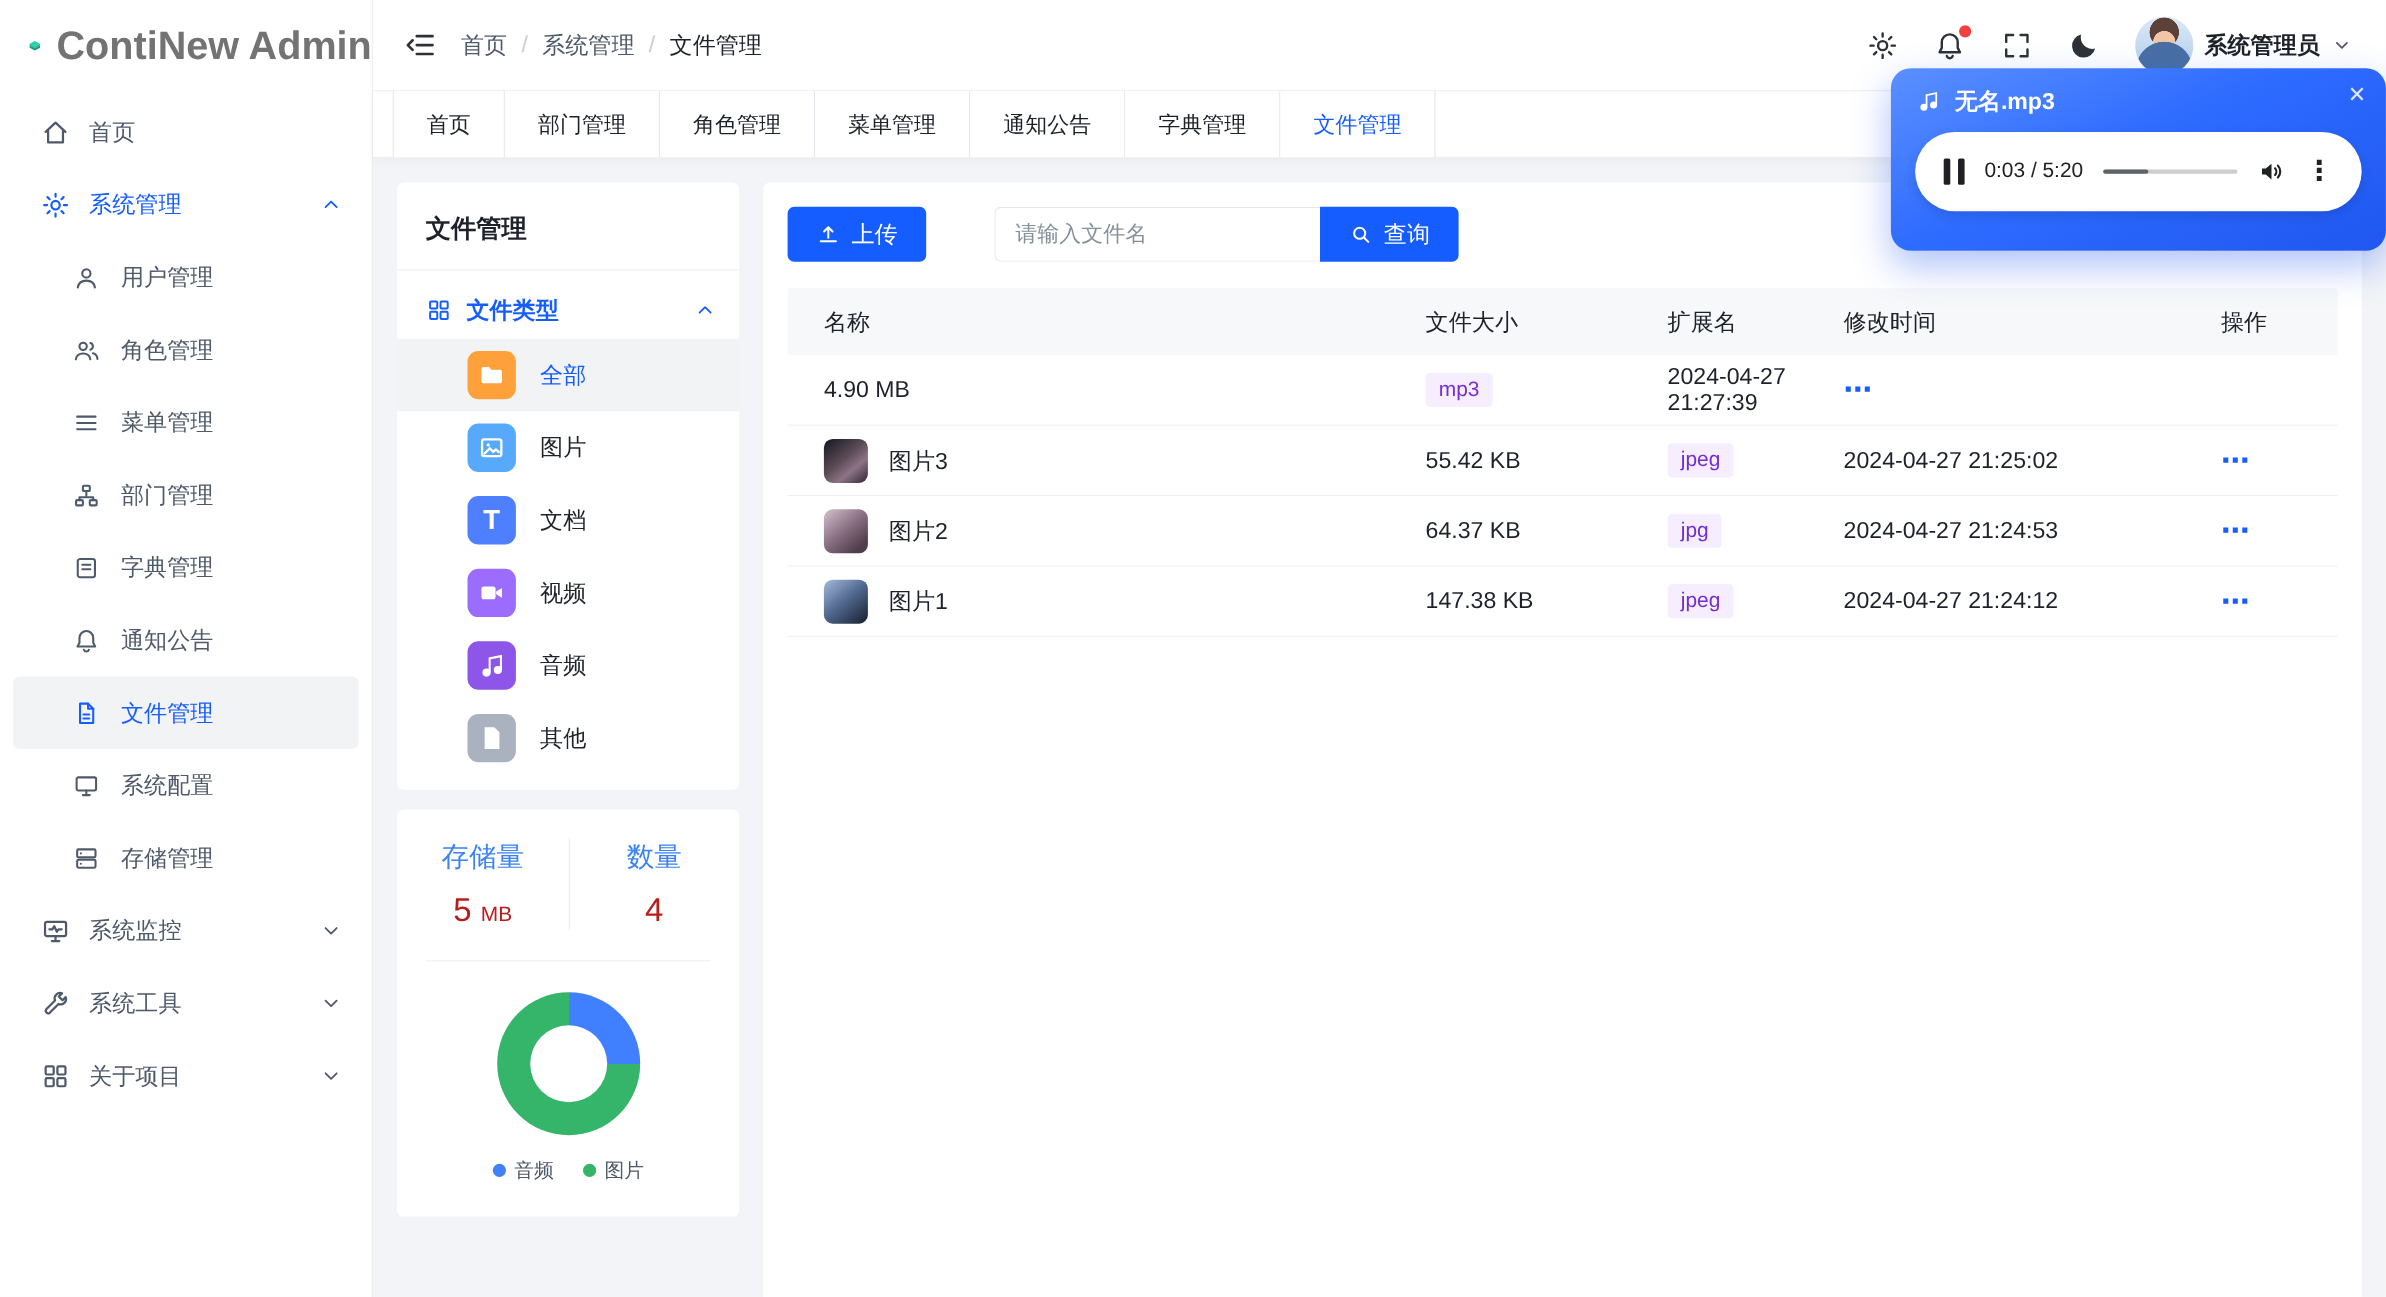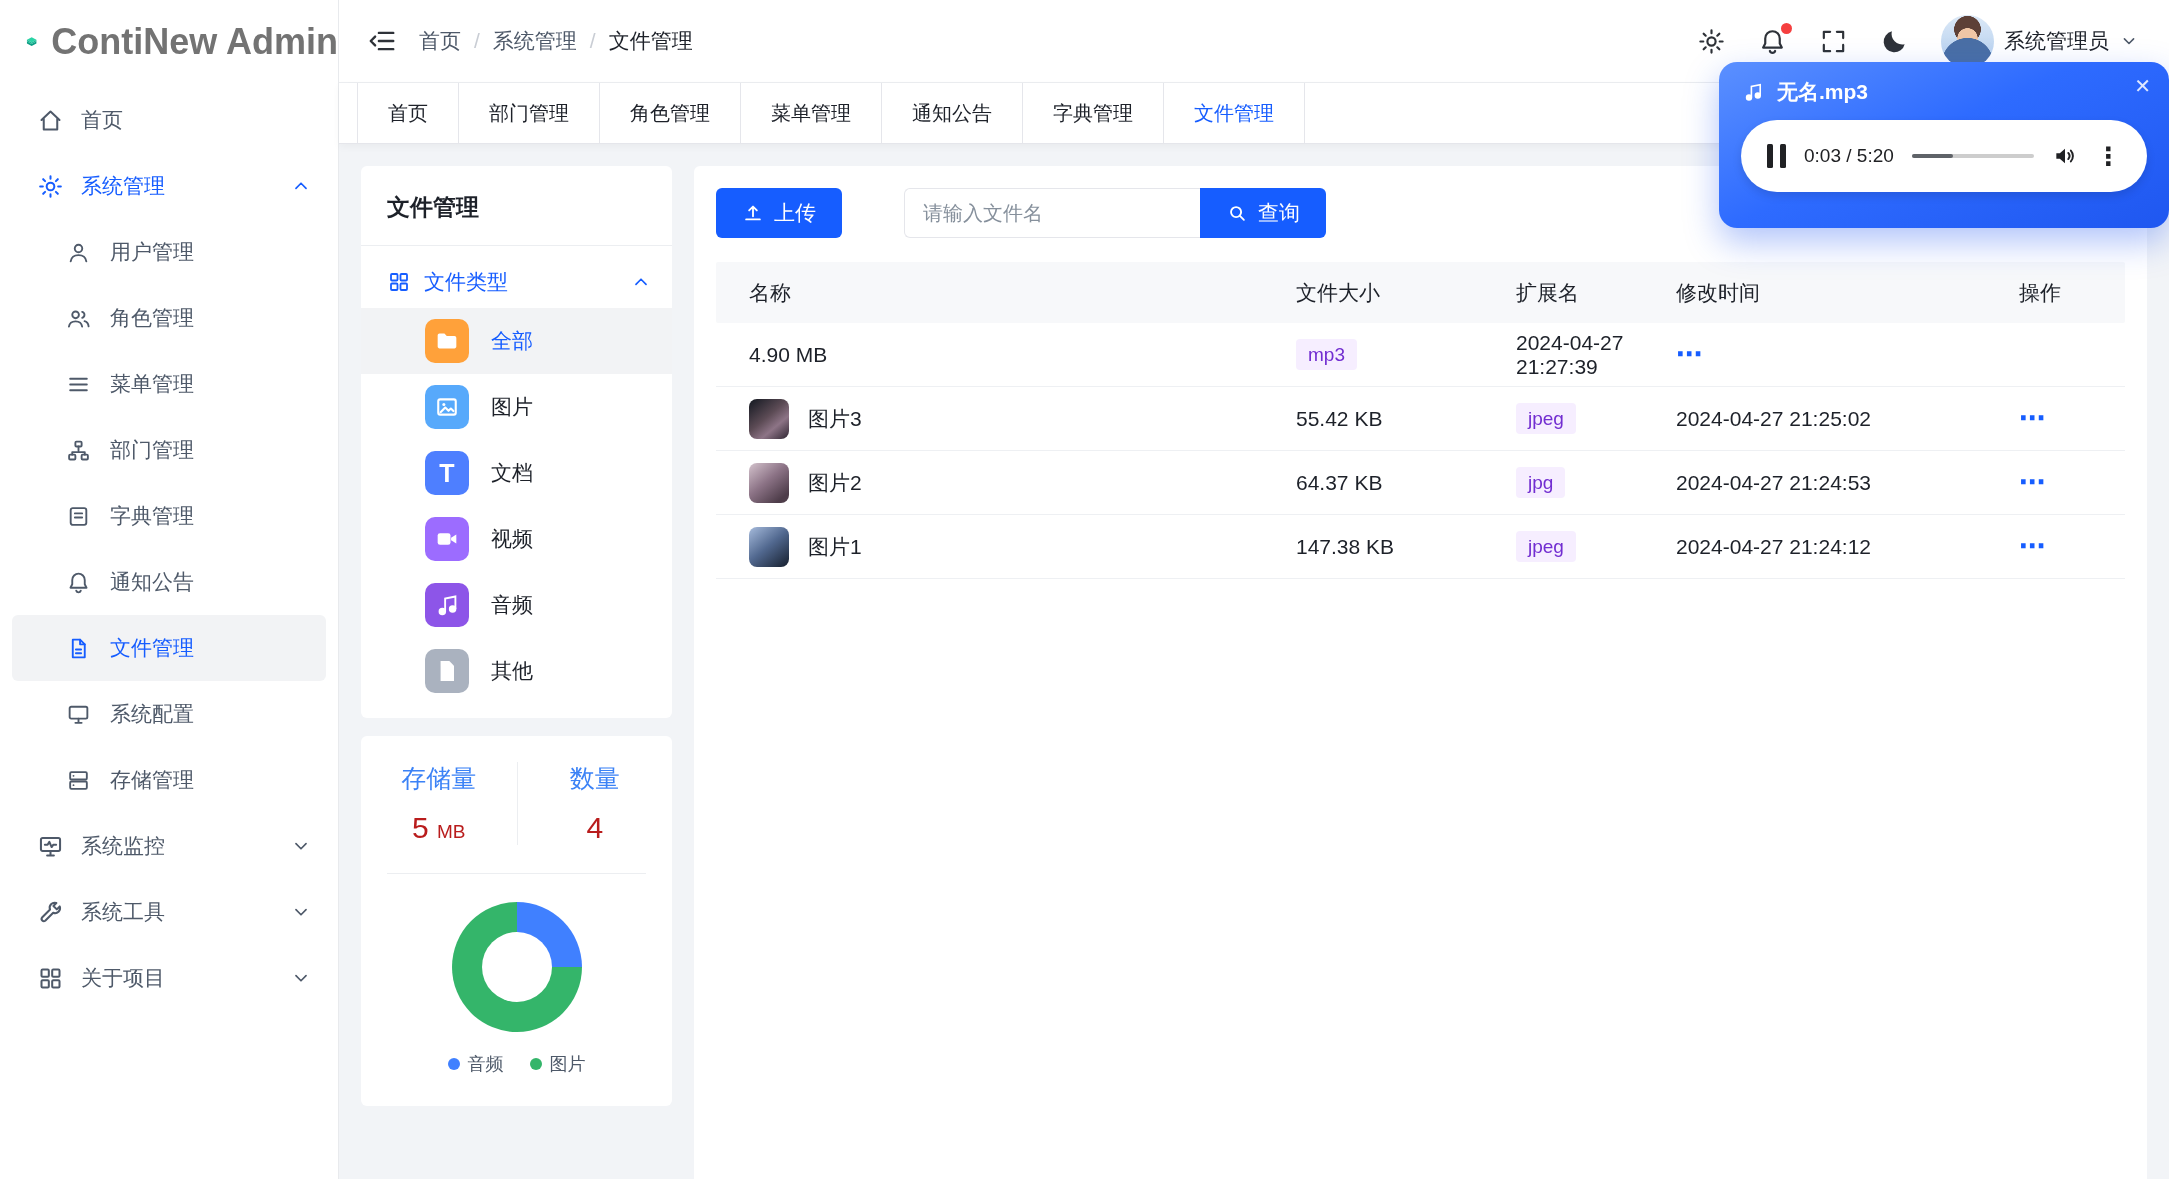--- a/index.html
+++ b/index.html
@@ -24,21 +24,21 @@
 
   
   .main-col { flex:1; min-width:0; display:flex; flex-direction:column; }
   .topbar { height:83px; background:#fff; display:flex; align-items:center; padding:0 30px 0 28px; border-bottom:1px solid #eceef1; }
   .icon-btn { background:none; border:none; cursor:pointer; color:#2e3238; display:flex; align-items:center; justify-content:center; padding:0; }
   .collapse-btn .ic { width:30px; height:30px; }
   .breadcrumb { display:flex; align-items:center; gap:13px; margin-left:22px; font-size:21px; color:#4e5969; }
   .crumb { cursor:pointer; }
   .crumb-current { color:#1d2129; }
   .sep { color:#c9cdd4; }
-  .top-actions { margin-left:auto; display:flex; align-items:center; gap:32px; }
+  .top-actions { margin-left:auto; display:flex; align-items:center; gap:32px;font-weight:bold; }
   .top-actions .act-ic { width:29px; height:29px; }
   .bell-wrap { position:relative; }
   .bell-dot { position:absolute; top:-4px; right:-5px; width:11px; height:11px; border-radius:50%; background:#f53f3f; }
   .avatar { width:53px; height:53px; border-radius:50%; flex:none;
     background:
       radial-gradient(circle at 50% 92%, #4a6fa5 0 46%, transparent 47%),
       radial-gradient(circle at 50% 44%, #f0c6a6 0 25%, transparent 26%),
       radial-gradient(circle at 50% 27%, #5d4037 0 28%, transparent 29%),
       linear-gradient(180deg,#dce9f7,#aecbed); }
   .user-box { display:flex; align-items:center; gap:10px; cursor:pointer; }
@@ -51,21 +51,21 @@
   .tab:first-child { border-left:1px solid #e5e6eb; }
   .tab.active { color:#165dff; }
 
   
   .content { flex:1; display:flex; gap:22px; padding:22px 22px 0; overflow:hidden; align-items:flex-start; }
   .card { background:#fff; border-radius:6px; }
   .left-col { width:311px; min-width:311px; display:flex; flex-direction:column; gap:18px; }
 
   .ft-title { font-size:23px; font-weight:600; padding:26px 26px 22px; color:#1d2129; }
   .ft-divider { height:1px; background:#eceef1; }
-  .ft-group { display:flex; align-items:center; gap:13px; padding:22px 20px 12px 26px; color:#165dff; font-size:21px; cursor:pointer; }
+  .ft-group { display:flex; align-items:center; gap:13px; padding:22px 20px 12px 26px; color:#165dff; font-size:21px; cursor:pointer;font-weight:bold; }
   .ft-group .gic { width:24px; height:24px; }
   .ft-group .chev { width:22px; height:22px; margin-left:auto; }
   .types { padding-bottom:14px; }
   .type-item { height:66px; display:flex; align-items:center; gap:22px; padding-left:64px; font-size:21px; color:#1d2129; cursor:pointer; }
   .type-item.active { background:#f2f3f5; color:#165dff; }
   .type-icon { width:44px; height:44px; border-radius:10px; display:flex; align-items:center; justify-content:center; flex:none; }
   .type-icon svg { width:28px; height:28px; }
   .ti-all{background:#ffa13a} .ti-img{background:#57a9fb} .ti-doc{background:#4e7fff}
   .ti-vid{background:#9c6cff} .ti-aud{background:#8d55e8} .ti-oth{background:#aab2bf}
   .ti-doc span { color:#fff; font-size:25px; font-weight:700; line-height:1; }

